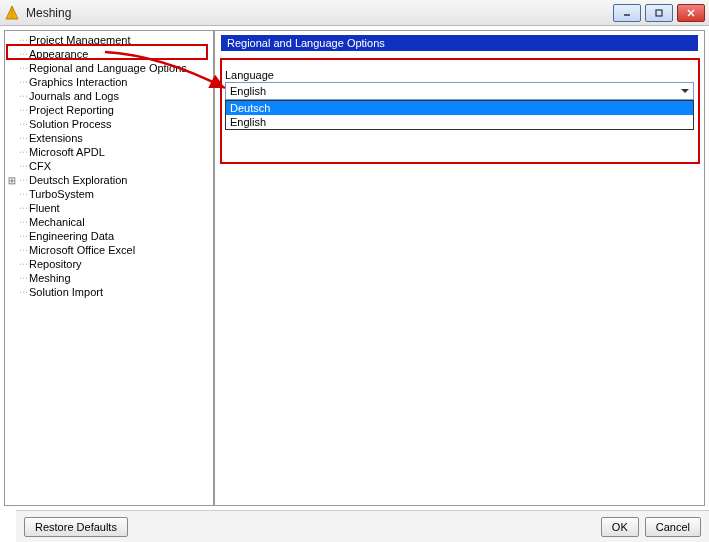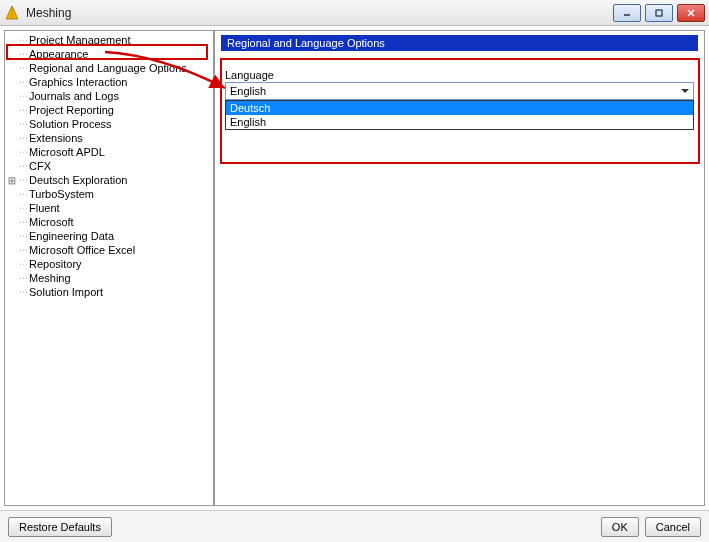--- a/index.html
+++ b/index.html
@@ -127,21 +127,21 @@
   cursor: pointer;
 }
 .dropdown-item.selected {
   background: #0a84ff;
   color: #fff;
 }
 
 
 .bottom-bar {
   position: absolute;
-  bottom: 0; left: 0; right: 0;
+  bottom: 0; left: 16px; right: 0;
   height: 32px;
   border-top: 1px solid #ccc;
   display: flex;
   align-items: center;
   padding: 0 8px;
   background: #f4f4f4;
 }
 .btn {
   border: 1px solid #888;
   background: linear-gradient(to bottom, #fdfdfd, #e2e2e2);
@@ -260,21 +260,21 @@
         <span class="tree-label">TurboSystem</span>
       </div>
       <div class="tree-item">
         <span class="tree-toggle"></span>
         <span class="tree-dots">⋯</span>
         <span class="tree-label">Fluent</span>
       </div>
       <div class="tree-item">
         <span class="tree-toggle"></span>
         <span class="tree-dots">⋯</span>
-        <span class="tree-label">Microsoft</span>
+        <span class="tree-label">Mechanical</span>
       </div>
       <div class="tree-item">
         <span class="tree-toggle"></span>
         <span class="tree-dots">⋯</span>
         <span class="tree-label">Engineering Data</span>
       </div>
       <div class="tree-item">
         <span class="tree-toggle"></span>
         <span class="tree-dots">⋯</span>
         <span class="tree-label">Microsoft Office Excel</span>

